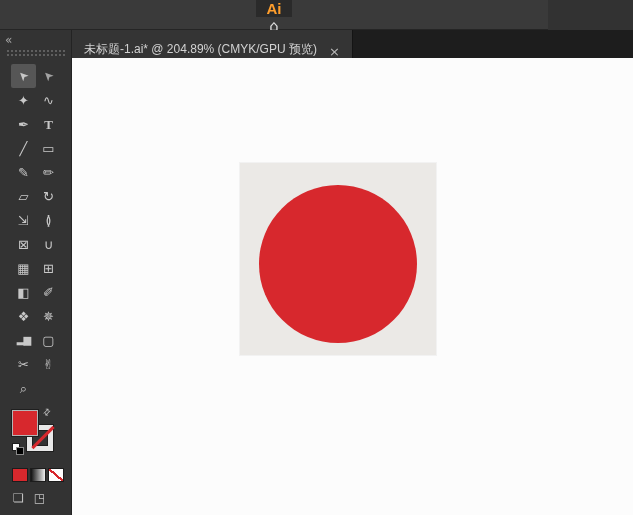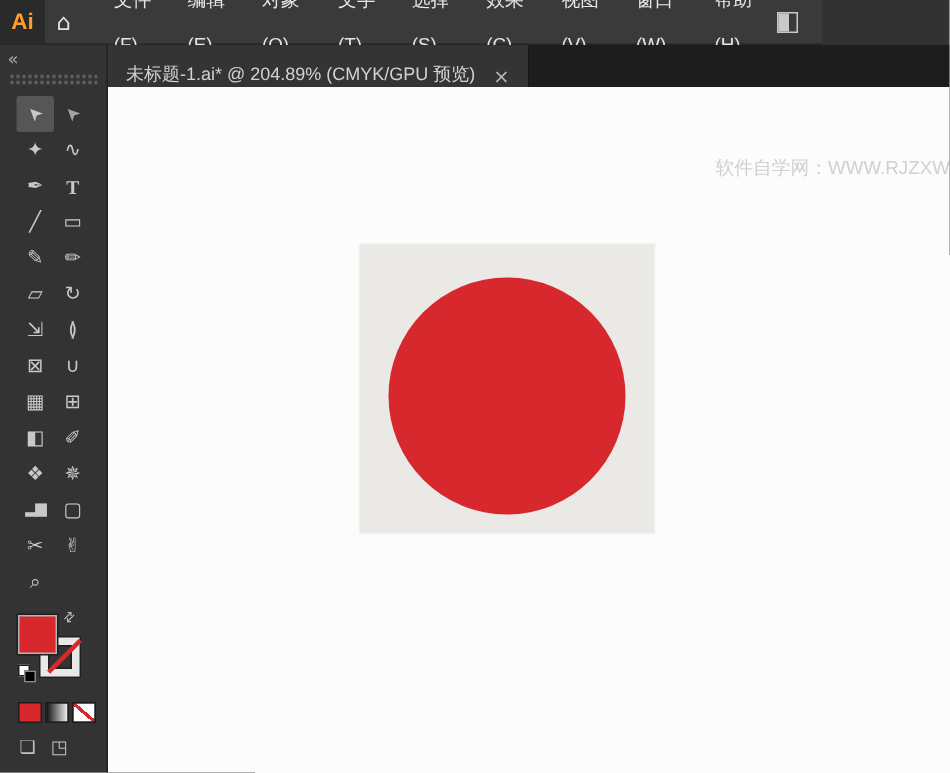--- a/index.html
+++ b/index.html
@@ -8,20 +8,21 @@
     font-family: "Liberation Sans", "DejaVu Sans", sans-serif;
     background:#323232;
     position:relative;
     color:#e6e6e6;
   }
   
   .menu-bar {
     position:absolute; left:0; top:0; width:548px; height:30px;
     background:#3a3a3a; display:flex; align-items:center;
     border-bottom:1px solid #252525;
+    flex-direction:column;
   }
   .app-logo {
     width:36px; height:30px; background:#2a2a2a;
     display:flex; align-items:center; justify-content:center;
     color:#ff9e2c; font-weight:bold; font-size:15px;
   }
   .home-btn {
     width:30px; height:30px; display:flex; align-items:center; justify-content:center;
     color:#e2e2e2; font-size:15px; font-family:"DejaVu Sans", sans-serif;
   }
@@ -276,17 +277,16 @@
     <div class="paint-btn none" data-name="none-button"></div>
   </div>
 
   <div class="mode-row" data-name="mode-row">
     <span class="mode-btn" data-name="draw-mode-icon">❏</span>
     <span class="mode-btn" data-name="screen-mode-icon">◳</span>
   </div>
 </div>
 
 <div class="canvas" data-name="canvas-area" style="background-color: rgb(252, 252, 252);">
-  <div class="watermark" data-name="watermark-text">软件自学网：WWW.RJZXW</div>
   <div class="artboard" data-name="artboard" style="background-color: rgb(235, 233, 230);">
     <div class="red-circle" data-name="red-circle-object" style="background-color: rgb(215, 40, 45);"></div>
   </div>
 </div>
 
 </body></html>

